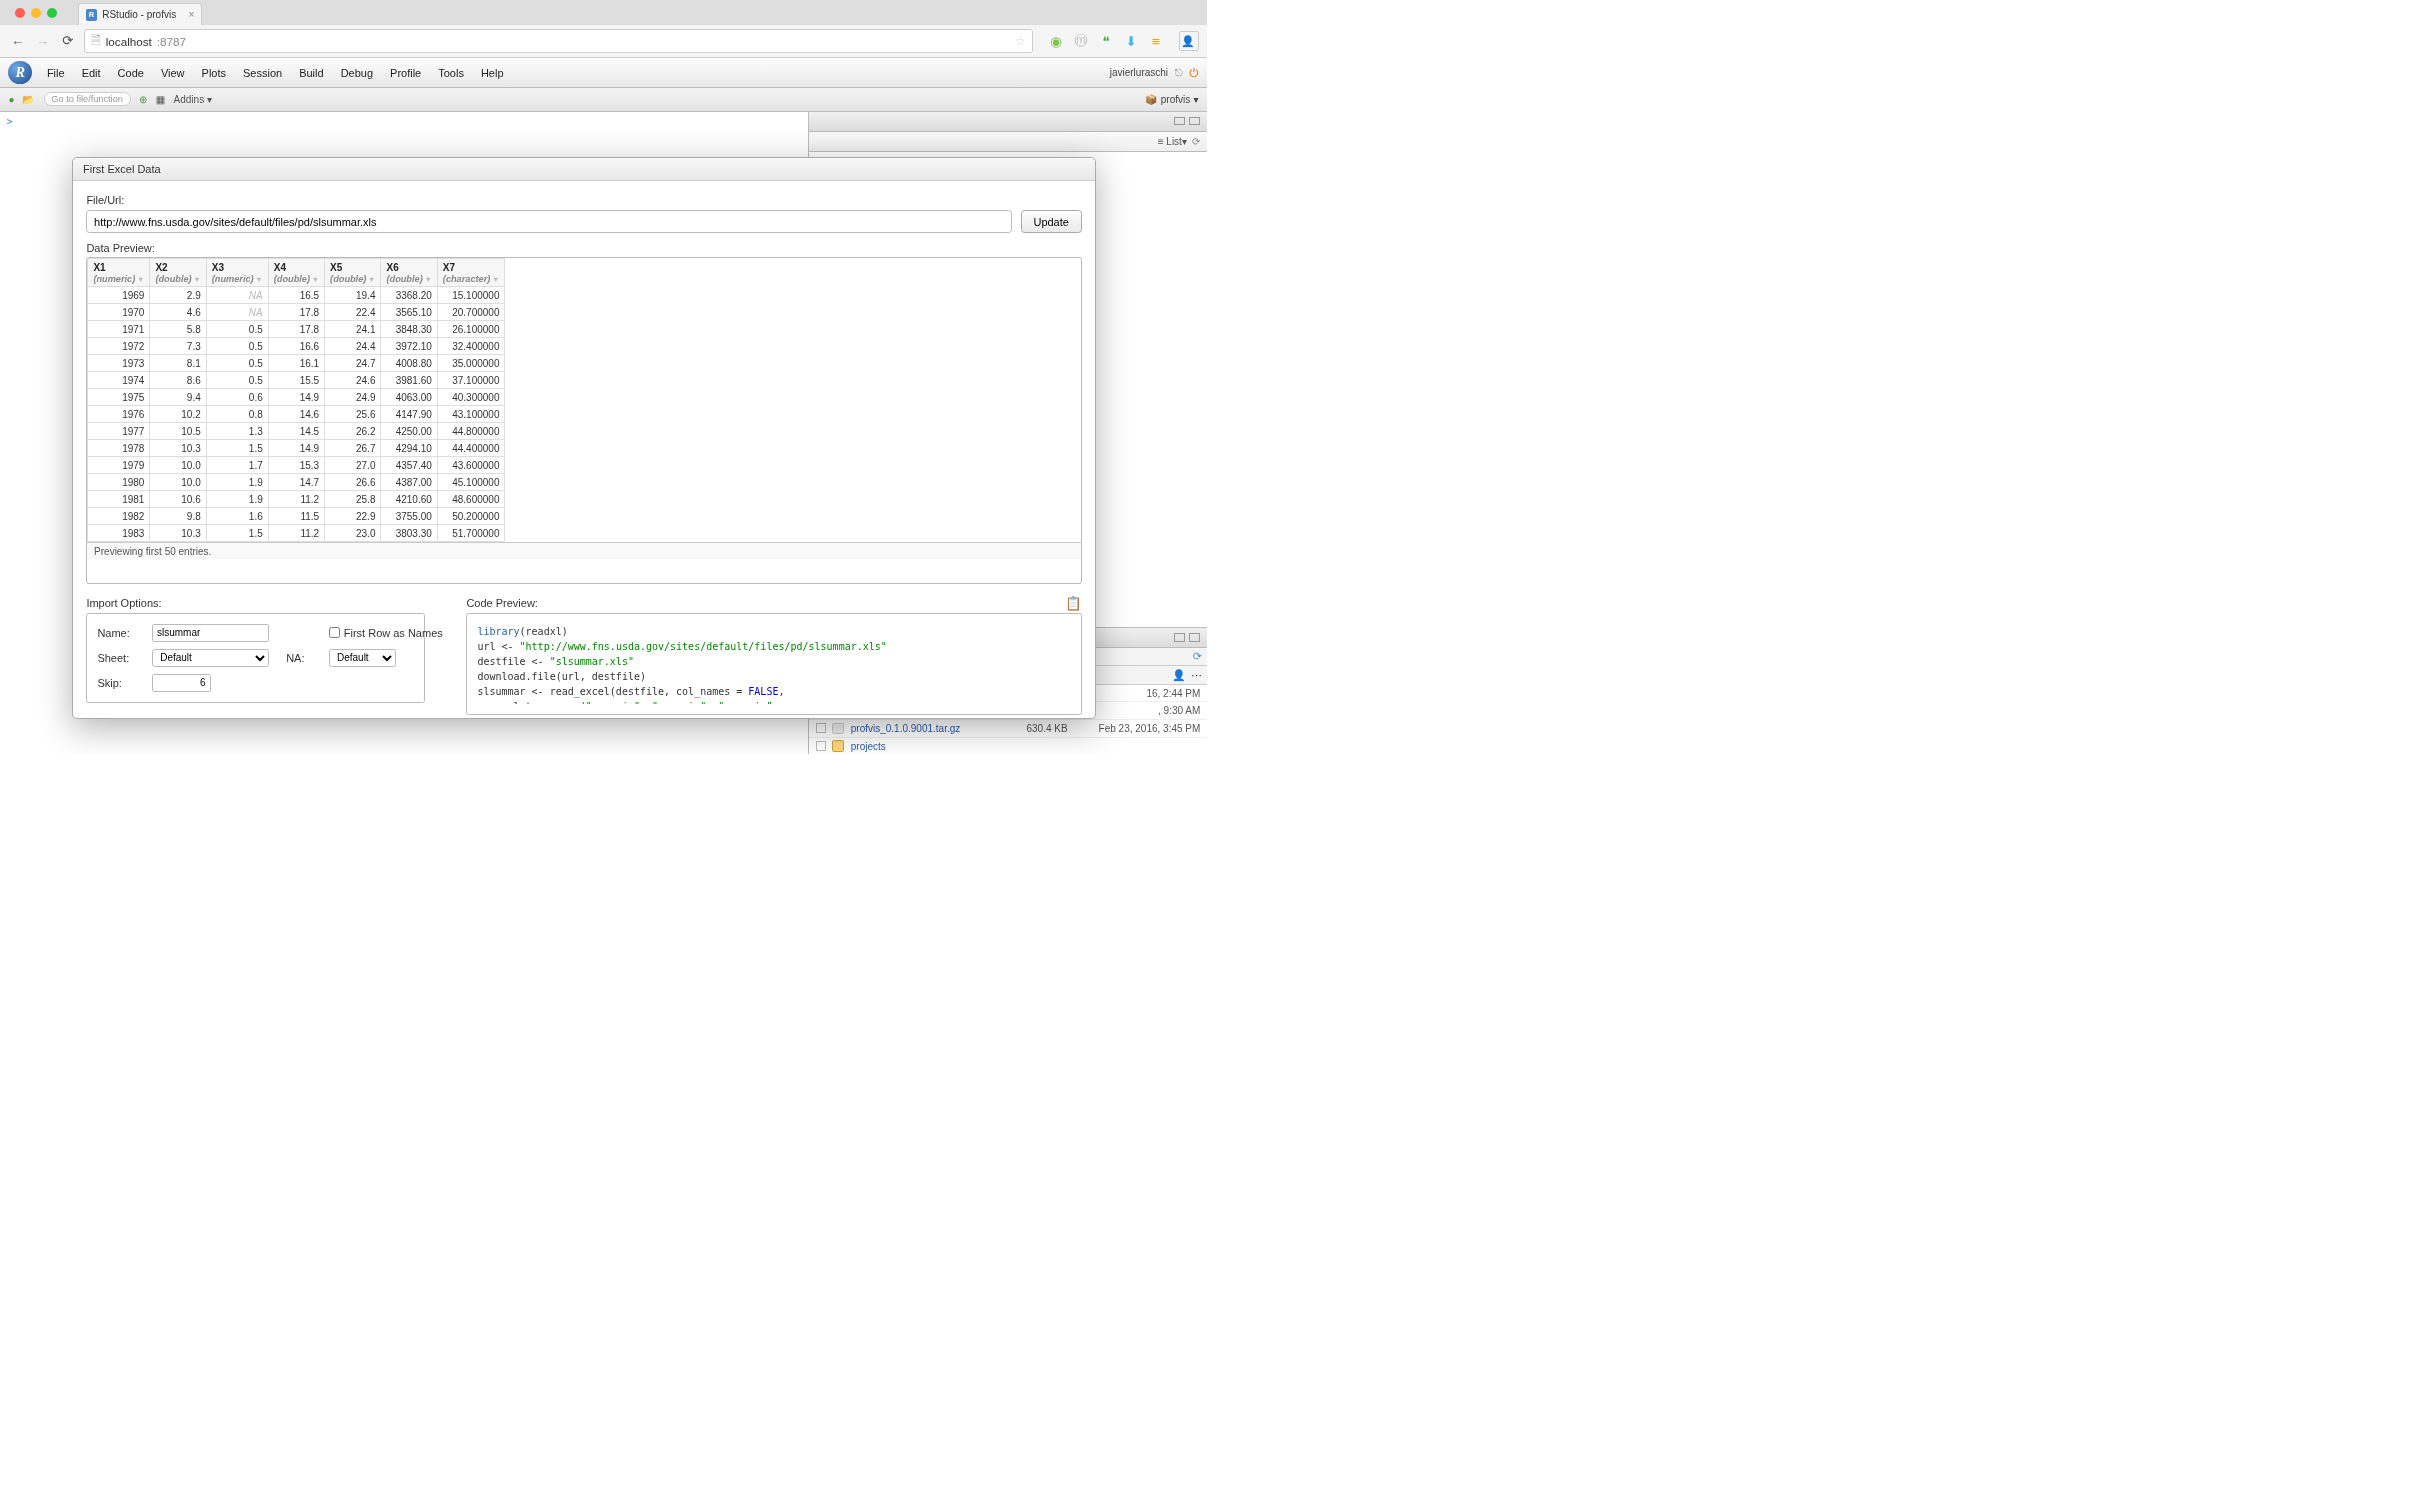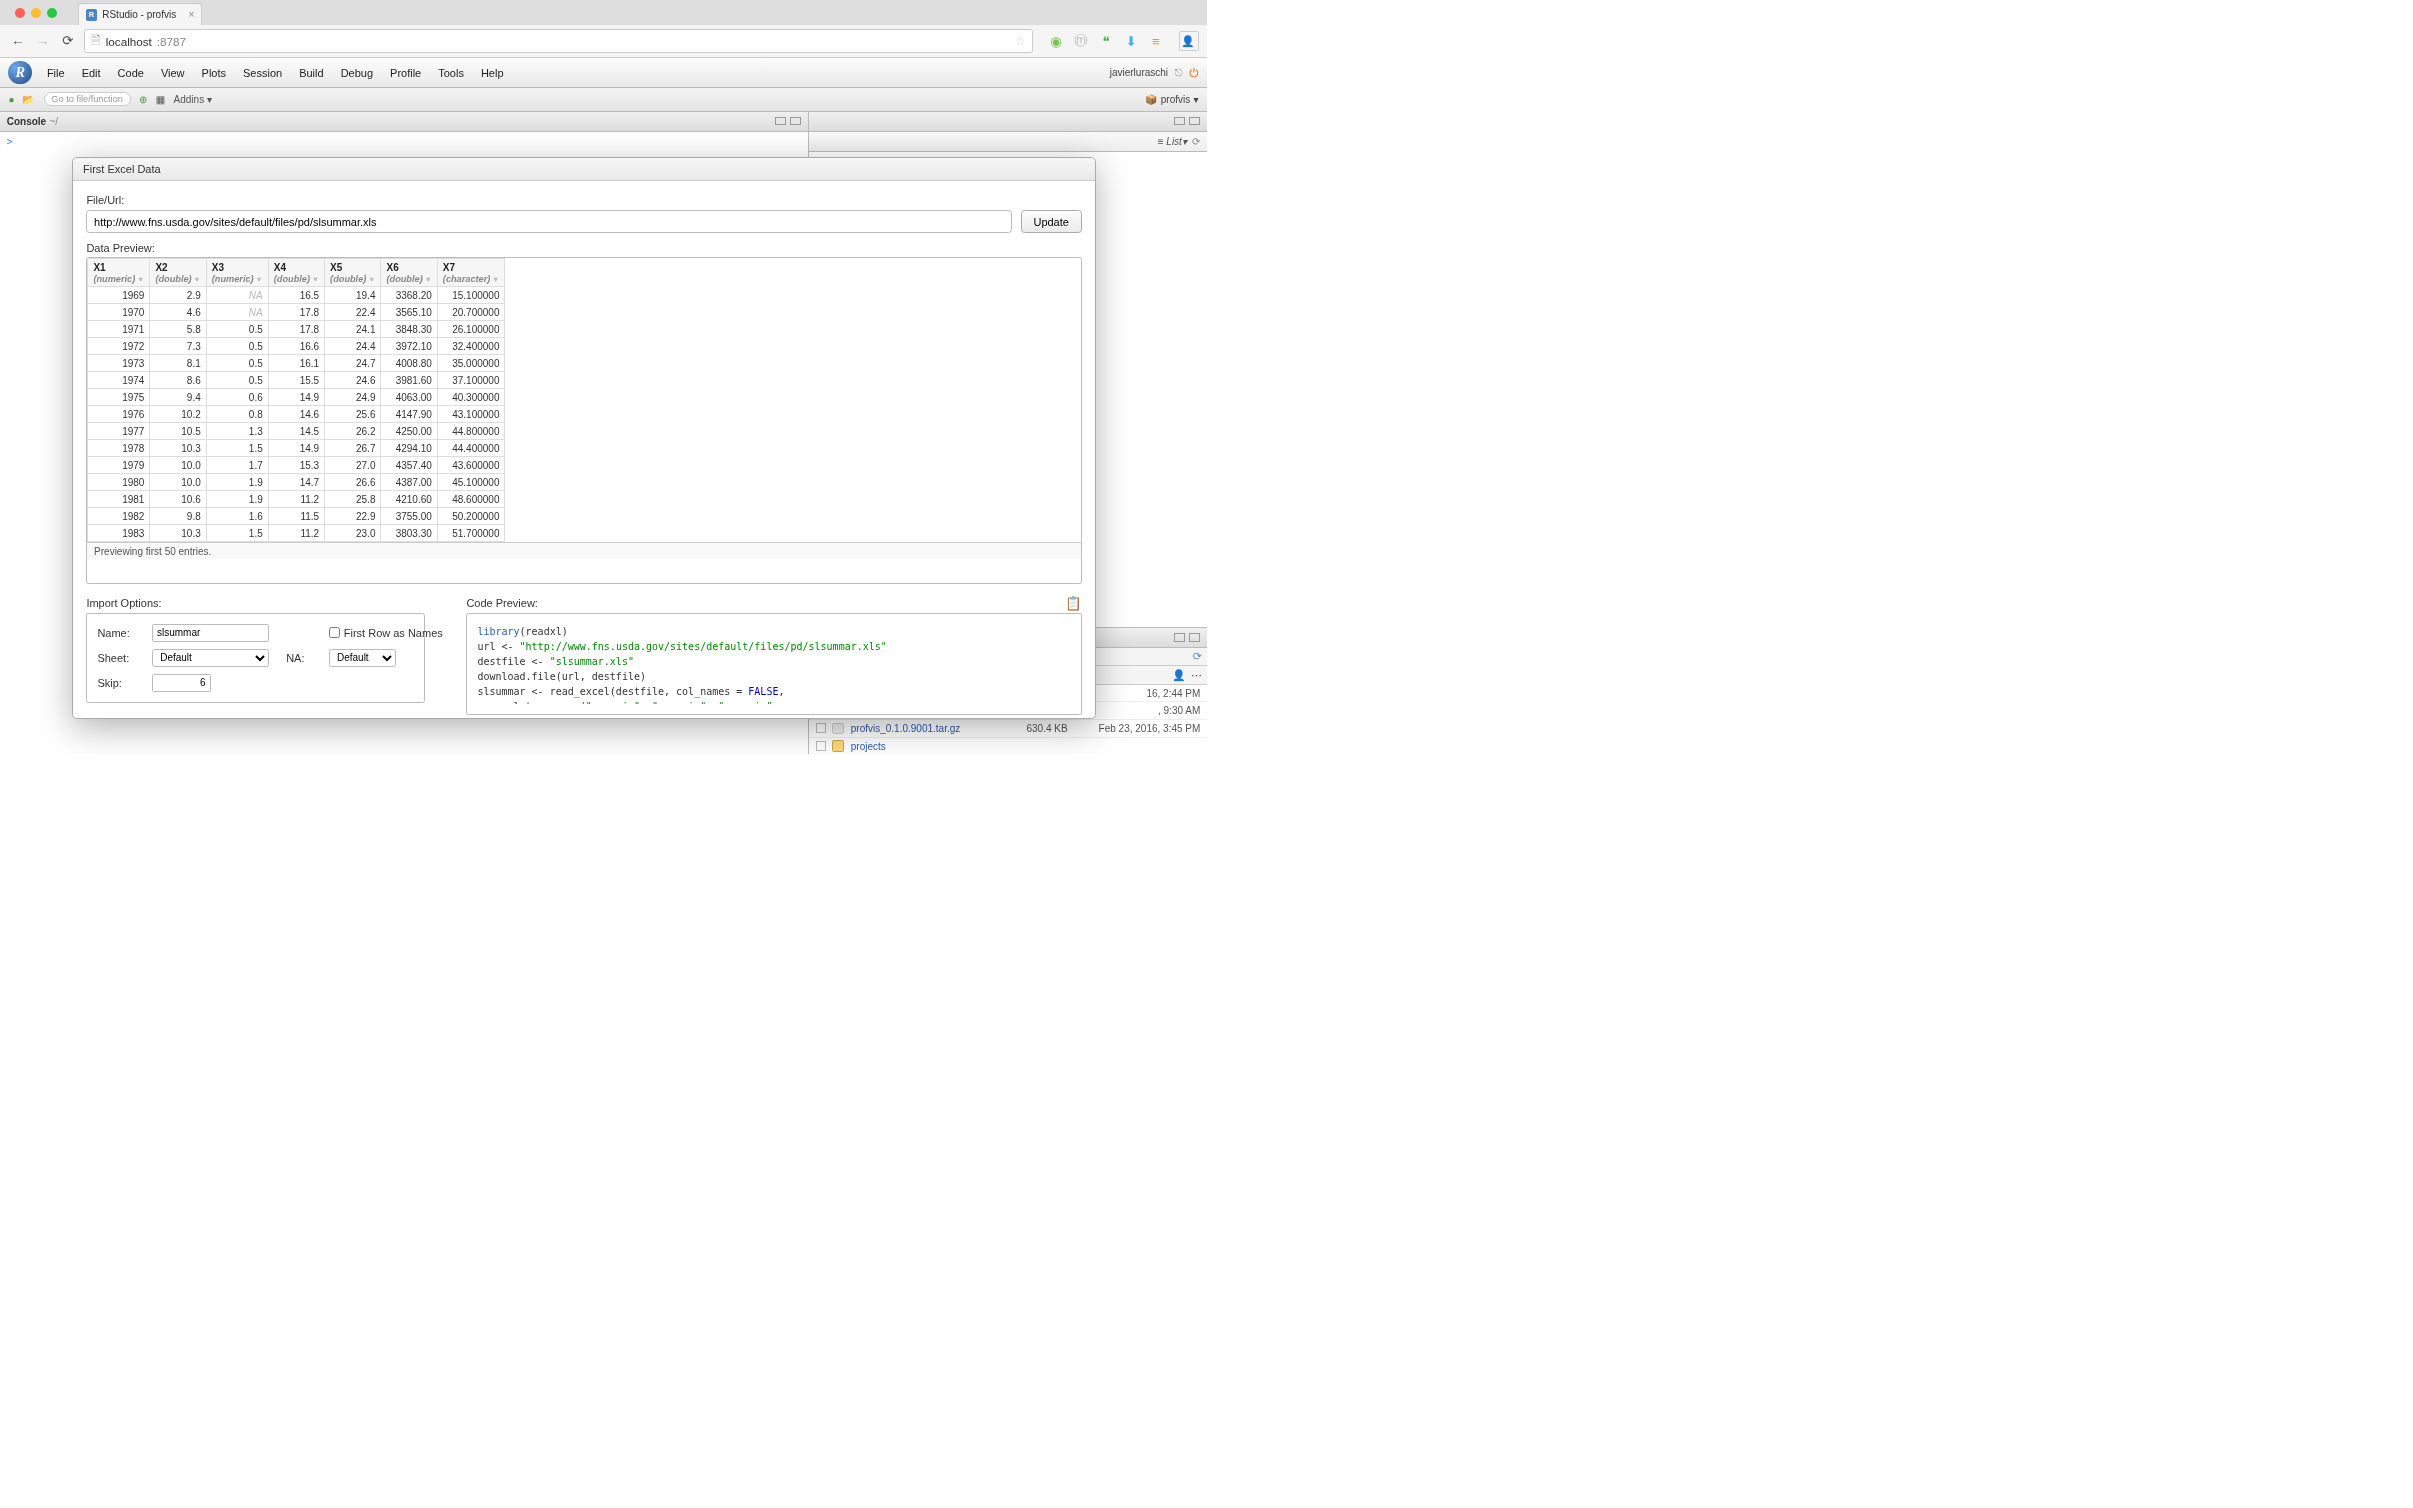--- a/index.html
+++ b/index.html
@@ -170,42 +170,34 @@
     <span>▦</span>
     <span><span>Addins</span> ▾</span>
     <div class="project-selector">
       <span style="color:#4a87c9">📦</span>
       <span>profvis</span>
       <span>▾</span>
     </div>
   </div>
   <div class="rs-body">
     <div class="rs-left">
-      <div class="pane-header">
-        <span class="title">Console</span>
-        <span class="path">~/</span>
-        <div class="pane-min">
-            <span></span>
-            <span></span>
-          </div>
-      </div>
       <div class="console-body">
         <span class="prompt">&gt;</span>
       </div>
     </div>
     <div class="rs-right">
       <div>
         <div class="pane-header">
           <div class="pane-min">
               <span></span>
               <span></span>
             </div>
         </div>
         <div class="pane-header" style="background:linear-gradient(#f9f9f9,#eee);">
-          <span style="margin-left:auto;font-style:italic;">≡ <span>List</span>▾</span>
+          <span style="margin-left:auto;">≡ <span>List</span>▾</span>
           <span style="margin-left:5px;color:#888;">⟳</span>
         </div>
         <div class="grid-rows">
           <div class="grid-row">
               <span class="grid-icon"></span>
             </div>
           <div class="grid-row">
               <span class="grid-icon"></span>
             </div>
           <div class="grid-row">

